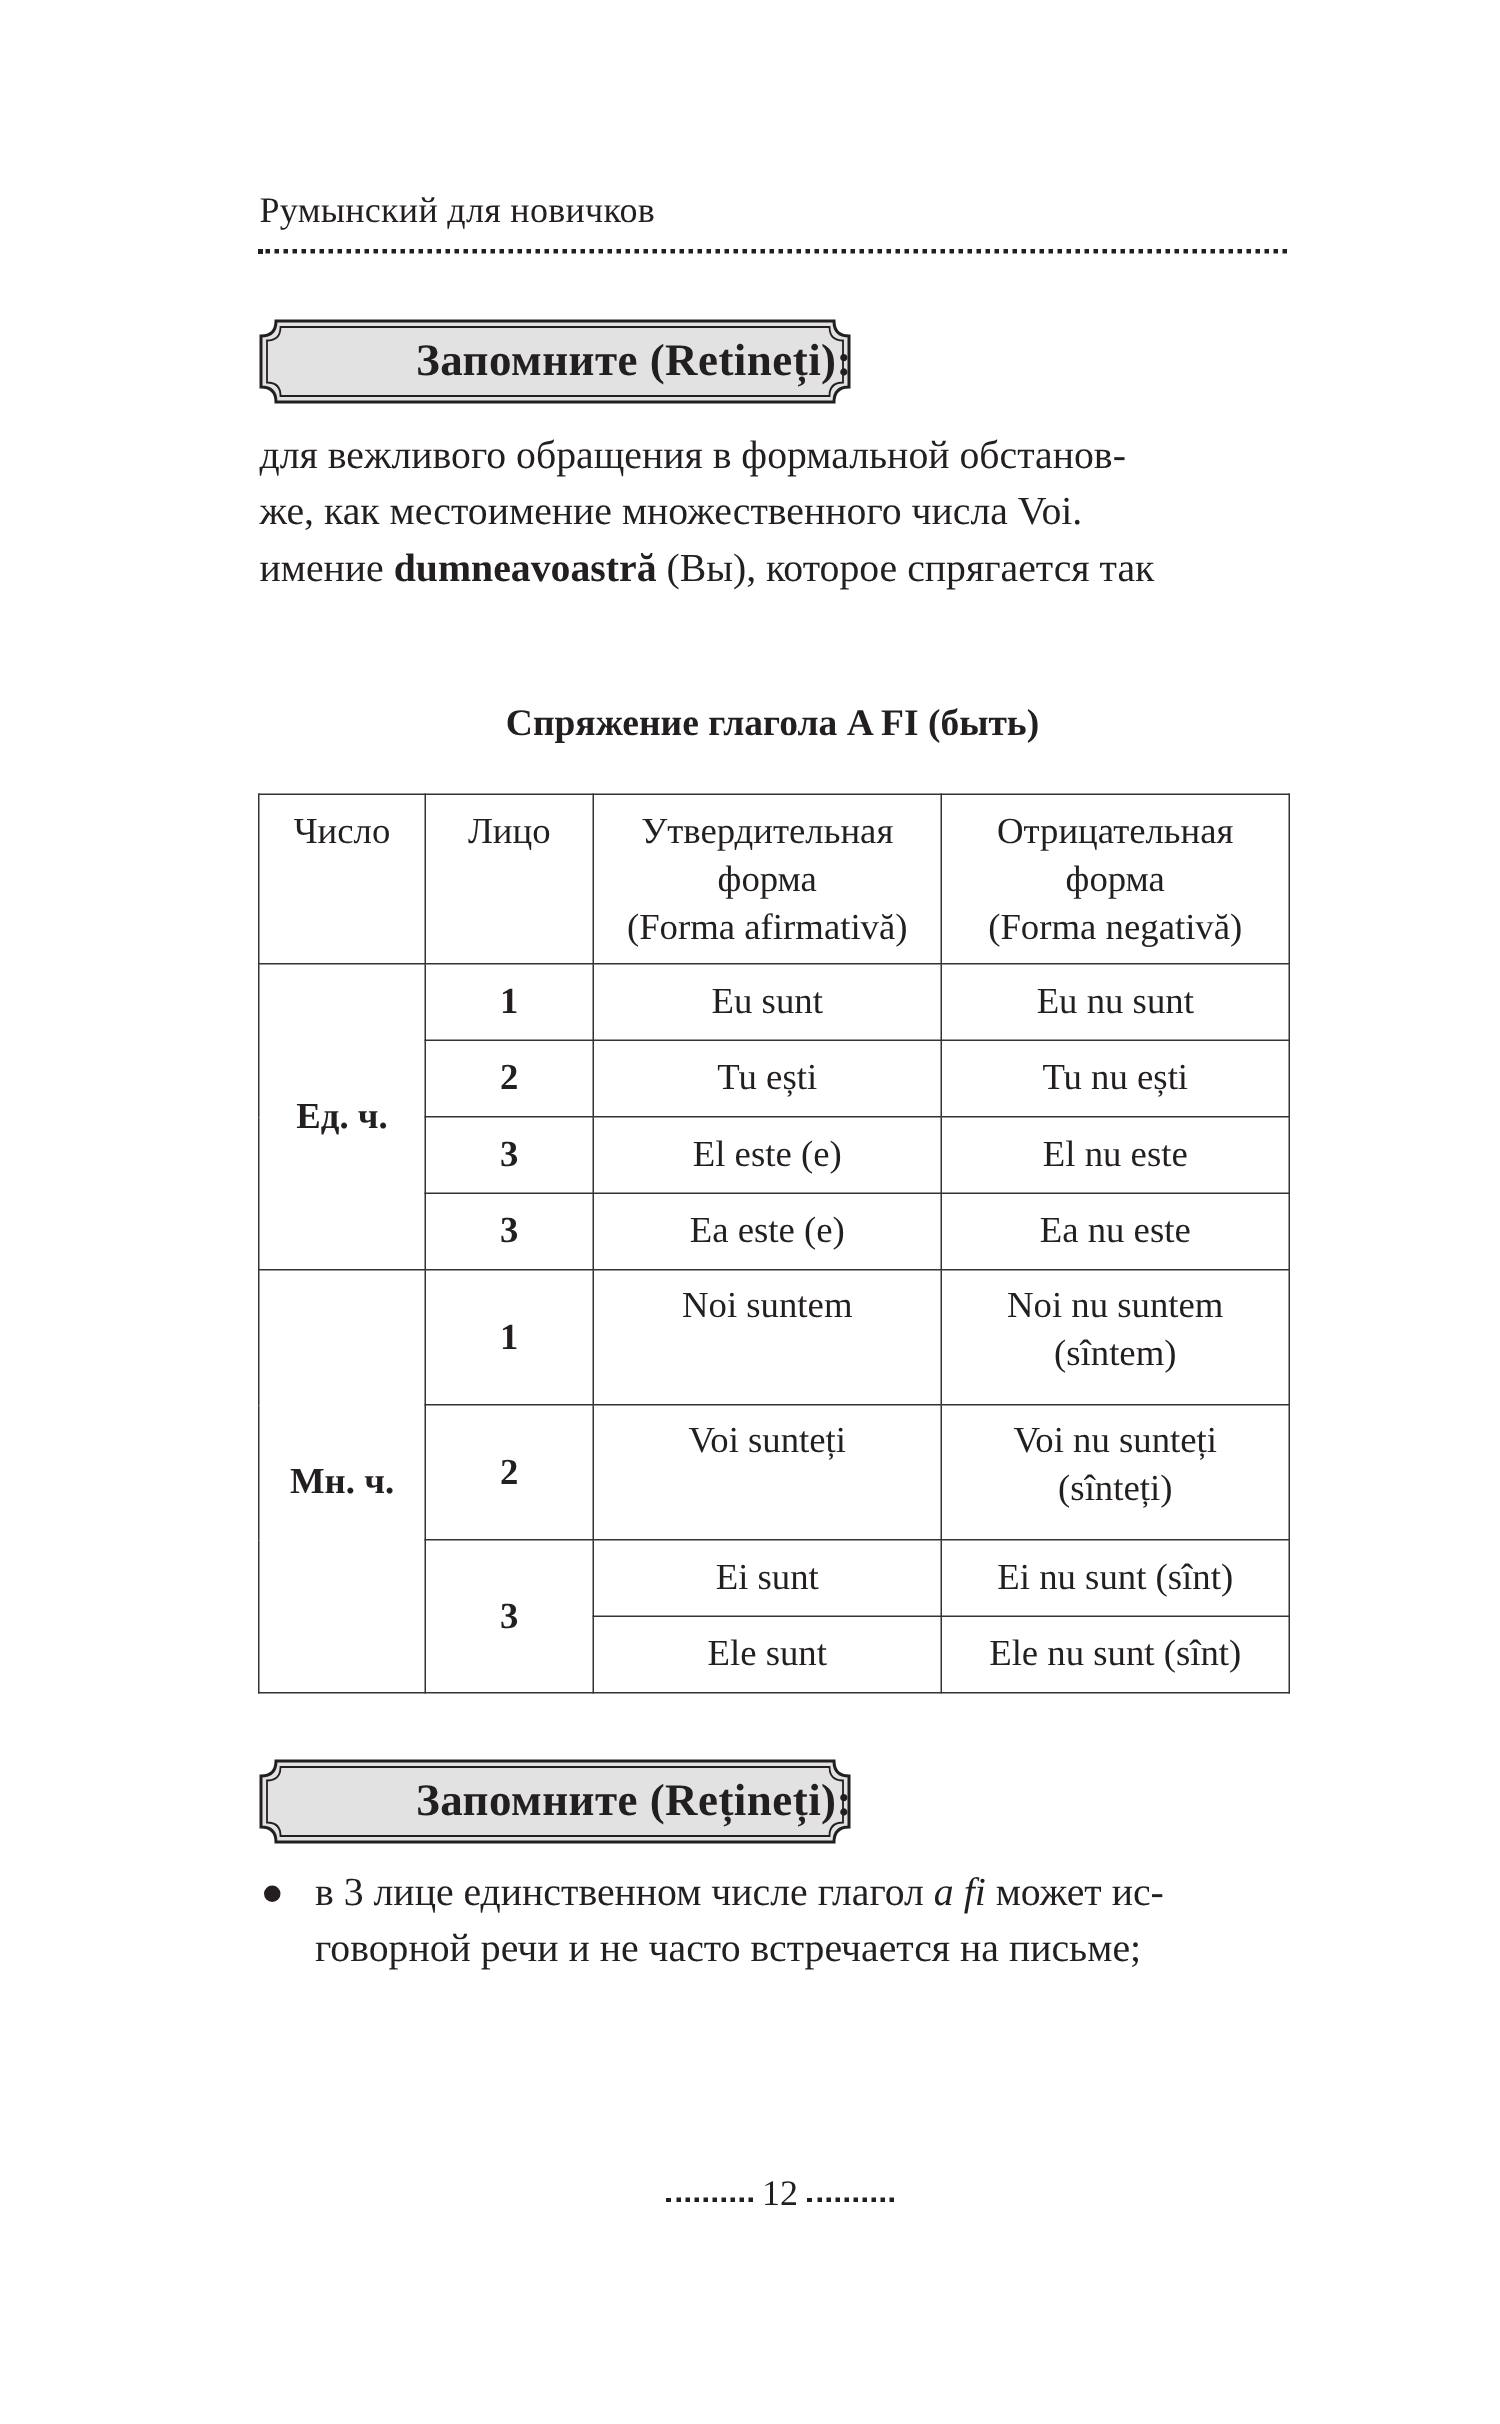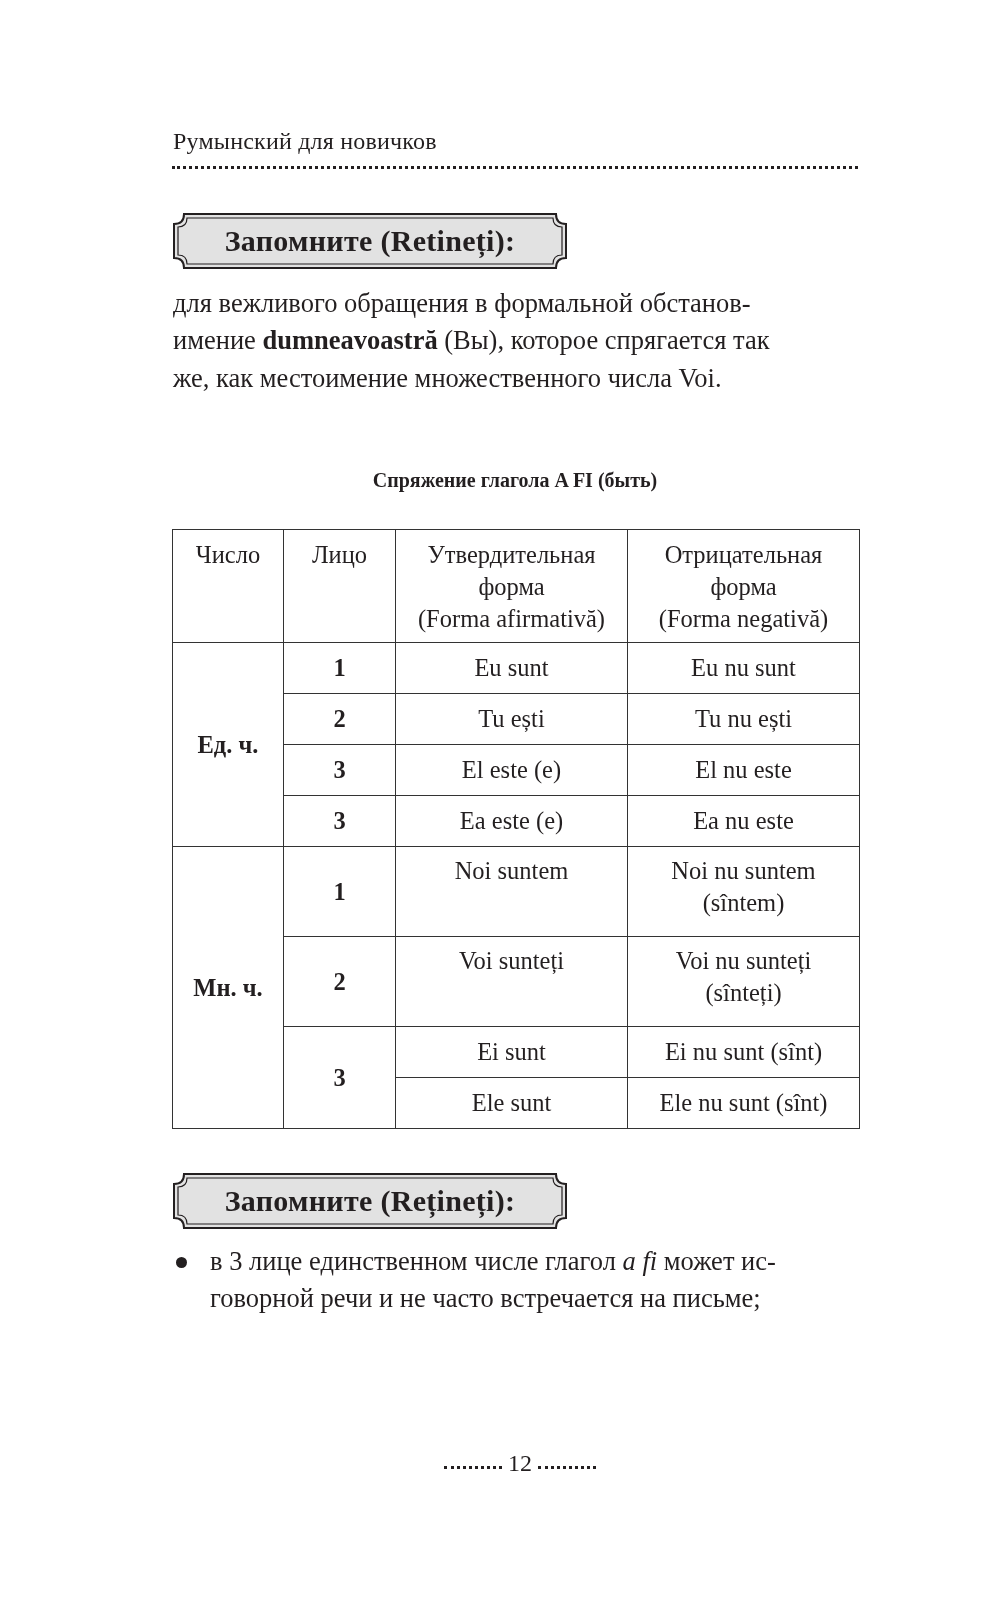--- a/index.html
+++ b/index.html
@@ -7,26 +7,26 @@
          font-family:"Liberation Serif","DejaVu Serif",serif; color:#231f20; }
   .abs { position:absolute; }
 
   .running-head { left:173px; top:128px; font-size:24px; letter-spacing:0.2px; }
   .head-rule { left:172px; top:166px; width:686px; height:0; border-top:3px dotted #231f20; }
 
   
   .plaque { position:absolute; height:58px; }
   .plaque svg { position:absolute; left:0; top:0; }
   .plaque .ptext { position:absolute; left:0; right:0; top:0; height:58px; line-height:58px;
-        text-align:center; font-size:30px; font-weight:bold; color:#231f20; letter-spacing:0.3px; }
+        text-align:right; font-size:30px; font-weight:bold; color:#231f20; letter-spacing:0.3px; }
 
   .para { left:173px; width:688px; font-size:26.5px; line-height:37.3px; }
   .para b { font-weight:bold; }
 
-  .tbl-title { left:172px; width:686px; top:469px; text-align:center; font-size:20px; font-weight:bold; }
+  .tbl-title { left:172px; width:686px; top:469px; text-align:center; font-size:25px; font-weight:bold; }
 
   table.conj { position:absolute; left:172px; top:529px; width:687px; border-collapse:collapse;
         font-size:24.5px; table-layout:fixed; }
   table.conj td, table.conj th { border:1.6px solid #333; text-align:center; padding:0; }
   table.conj th { font-weight:normal; vertical-align:top; padding-top:9px; line-height:32px; height:103px; }
   table.conj td.num { font-weight:bold; }
   table.conj td.grp { font-weight:bold; }
   table.conj tr.r1 td { height:50px; }
   table.conj tr.r2 td { height:81px; }
   table.conj td.top { vertical-align:top; padding-top:8px; line-height:32px; }
@@ -48,22 +48,22 @@
 <div class="plaque" style="left:172px; top:212px; width:396px;">
   <svg width="396" height="58" viewBox="0 0 396 58">
     <path d="M12,2 H384 Q384,12 394,12 V46 Q384,46 384,56 H12 Q12,46 2,46 V12 Q12,12 12,2 Z" fill="#e2e2e2" stroke="#231f20" stroke-width="2"></path>
     <path d="M15,6 H381 Q381,15 390,15 V43 Q381,43 381,52 H15 Q15,43 6,43 V15 Q15,15 15,6 Z" fill="none" stroke="#231f20" stroke-width="1.2"></path>
   </svg>
   <div class="ptext">Запомните (Retineți):</div>
 </div>
 
 <div class="abs para" style="top:285px;">
   <div>для вежливого обращения в формальной обстанов-</div>
+  <div>же, как местоимение множественного числа Voi.</div>
   <div><span>имение </span><b>dumneavoastră</b><span> (Вы), которое спрягается так</span></div>
-  <div>же, как местоимение множественного числа Voi.</div>
 </div>
 
 <div class="abs tbl-title">Спряжение глагола A FI (быть)</div>
 
 <table class="conj">
   <colgroup>
     <col style="width:111px">
       <col style="width:112px">
       <col style="width:232px">
       <col style="width:232px">

